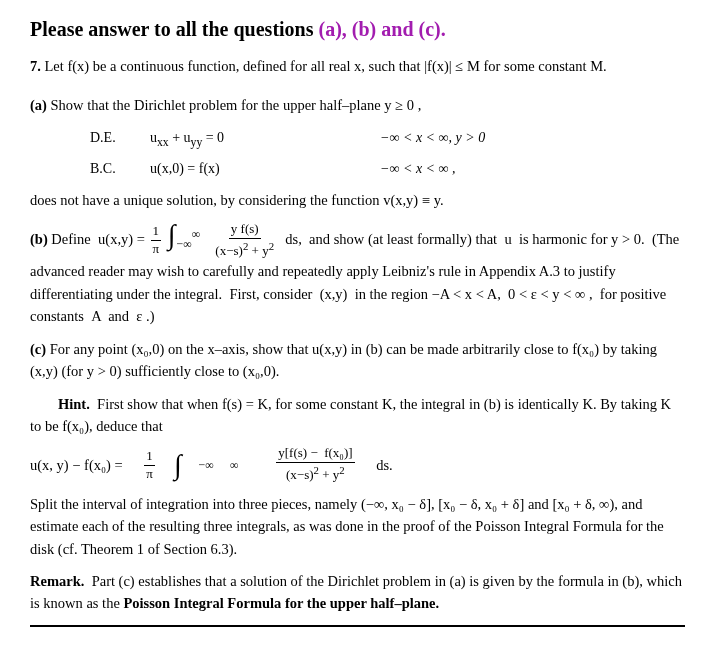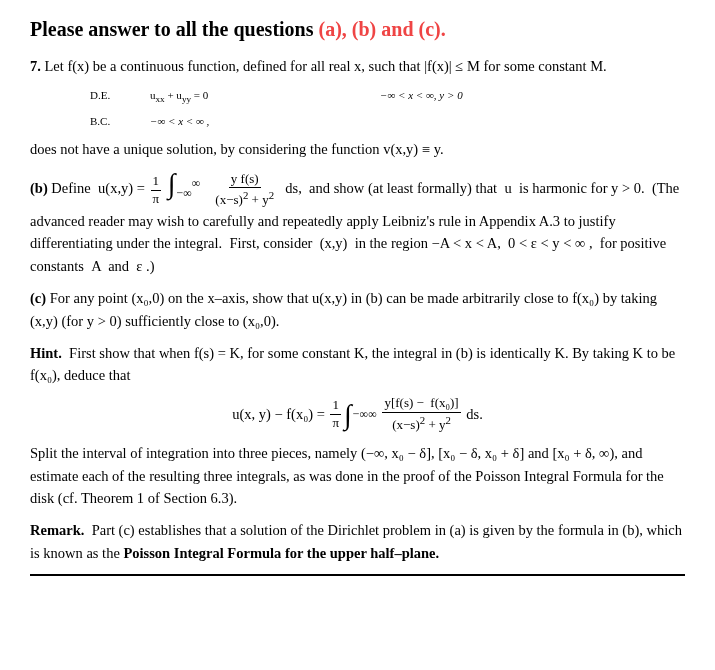--- a/index.html
+++ b/index.html
@@ -11,31 +11,31 @@
       font-size: 15px;
       color: #000;
       padding: 18px 30px 18px 30px;
     }
     .page-title {
       font-size: 20px;
       font-weight: bold;
       margin-bottom: 14px;
     }
     .page-title .colored {
-      color: #ef4444;
+      color: #a21caf;
     }
     .part-label {
       font-weight: bold;
     }
     .section {
-      margin-bottom: 8px;
+      margin-bottom: 17px;
     }
     .math-block {
       margin: 6px 0 6px 60px;
-      font-size: 11px;
+      font-size: 14px;
       line-height: 1.9;
     }
     .math-row {
       display: flex;
       align-items: baseline;
       gap: 30px;
       margin-bottom: 2px;
     }
     .math-label {
       min-width: 30px;
@@ -74,60 +74,63 @@
       line-height: 1.3;
     }
     .integral-sign {
       font-size: 28px;
       font-style: normal;
       line-height: 1;
       margin: 0 1px;
     }
     .hint-label {
       font-weight: bold;
+      margin-left: 28px;
     }
     .remark-label {
       font-weight: bold;
     }
     .bold-italic {
       font-weight: bold;
     }
     .bottom-border {
       border-bottom: 2px solid #000;
       margin-top: 10px;
       width: 100%;
     }
     .u-formula-line {
       display: flex;
       align-items: center;
-      justify-content: center;
       margin: 8px 0;
       font-size: 14.5px;
+      gap: 16px;
     }
   </style>
 </head>
 <body>
 
 <div class="page-title">
   <span>Please answer to all the questions </span><span class="colored">(a), (b) and (c).</span>
 </div>
 
 <div class="section">
   <p><span class="part-label">7.</span> <span>Let  f(x)  be a continuous function, defined for all real  x,  such that  |f(x)| ≤ M  for some constant  M.</span></p>
 </div>
 
 <div class="part-section">
+  <p><span class="part-label">(a)</span> <span>Show that the Dirichlet problem for the upper half–plane  y ≥ 0 ,</span></p>
   <div class="math-block">
     <div class="math-row">
       <span class="math-label">D.E.</span>
       <span class="math-expr">u<sub>xx</sub> + u<sub>yy</sub> = 0</span>
       <span class="math-condition">−∞ &lt; x &lt; ∞, y &gt; 0</span>
     </div>
     <div class="math-row">
       <span class="math-label">B.C.</span>
+      <span class="math-expr">u(x,0) = f(x)</span>
       <span class="math-condition">−∞ &lt; x &lt; ∞ ,</span>
     </div>
   </div>
   <p>does not have a unique solution, by considering the function  v(x,y) ≡ y.</p>
 </div>
 
 <div class="part-section">
   <p>
     <span class="part-label">(b)</span>
     Define &nbsp;u(x,y) = 

